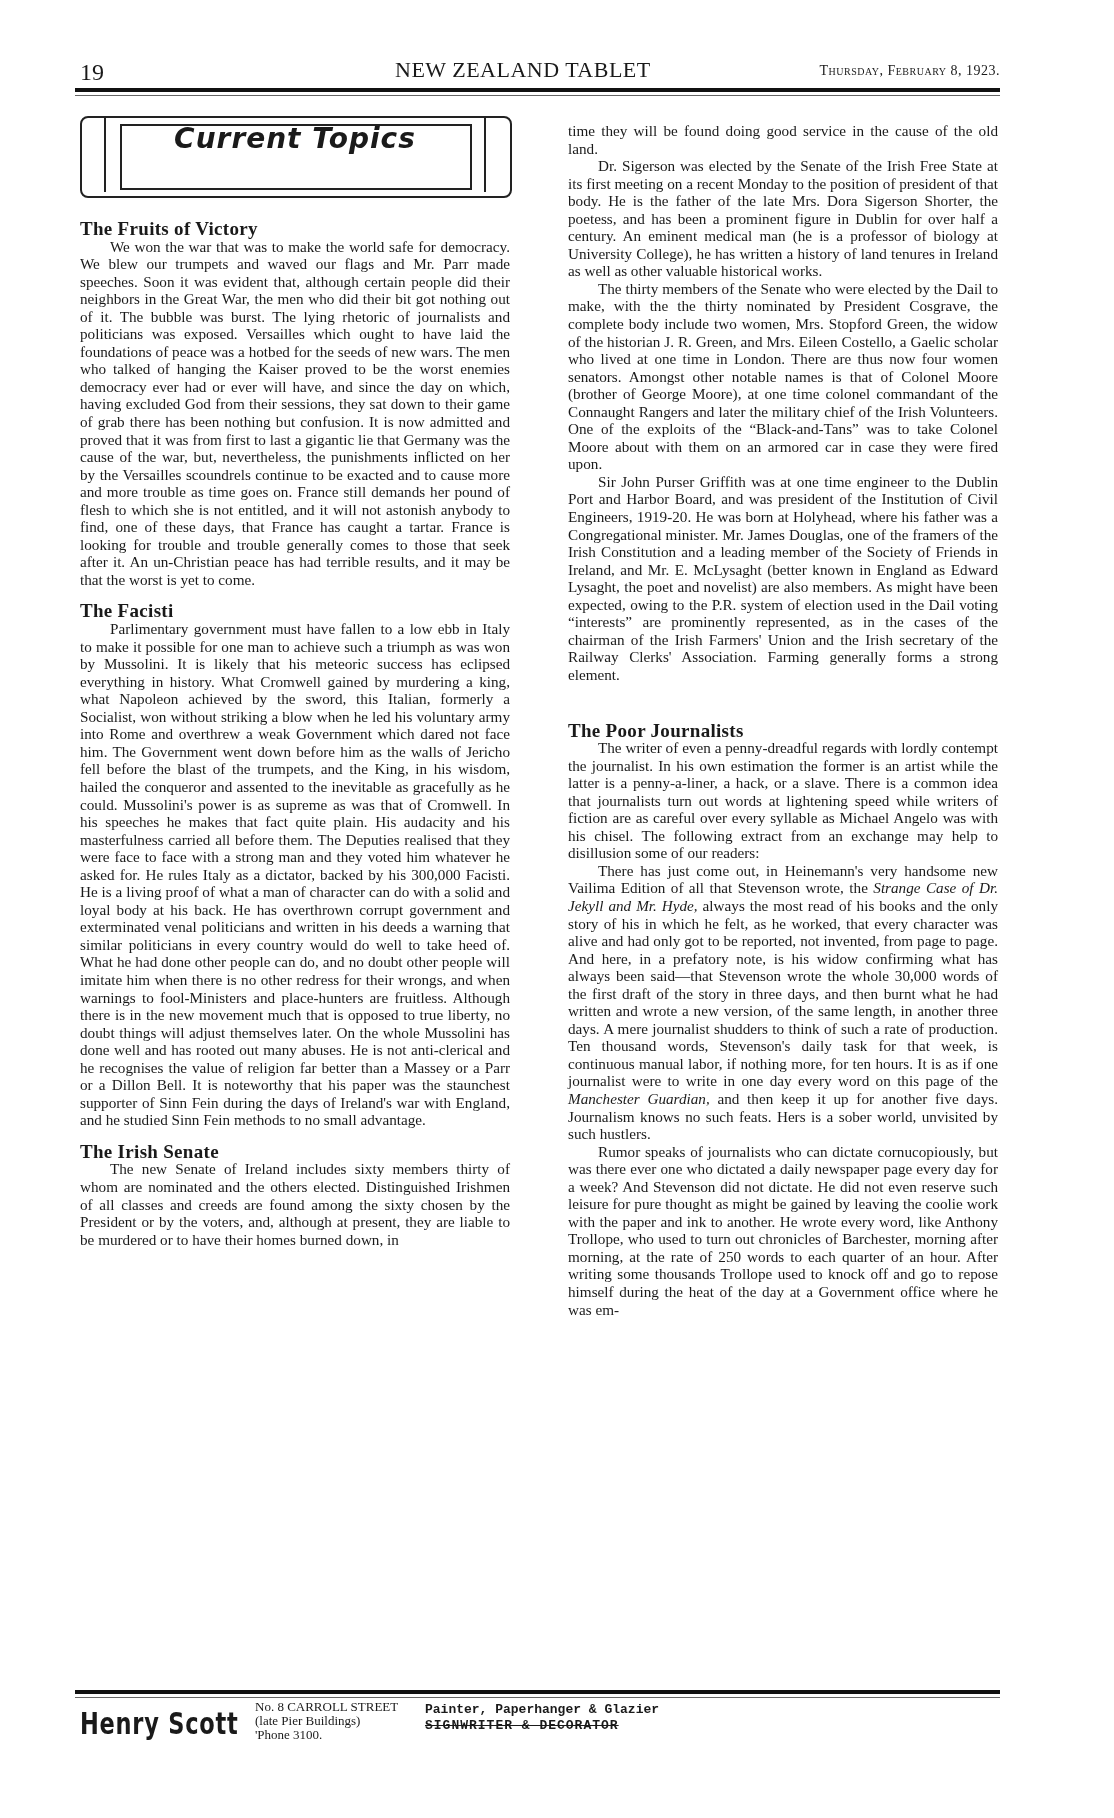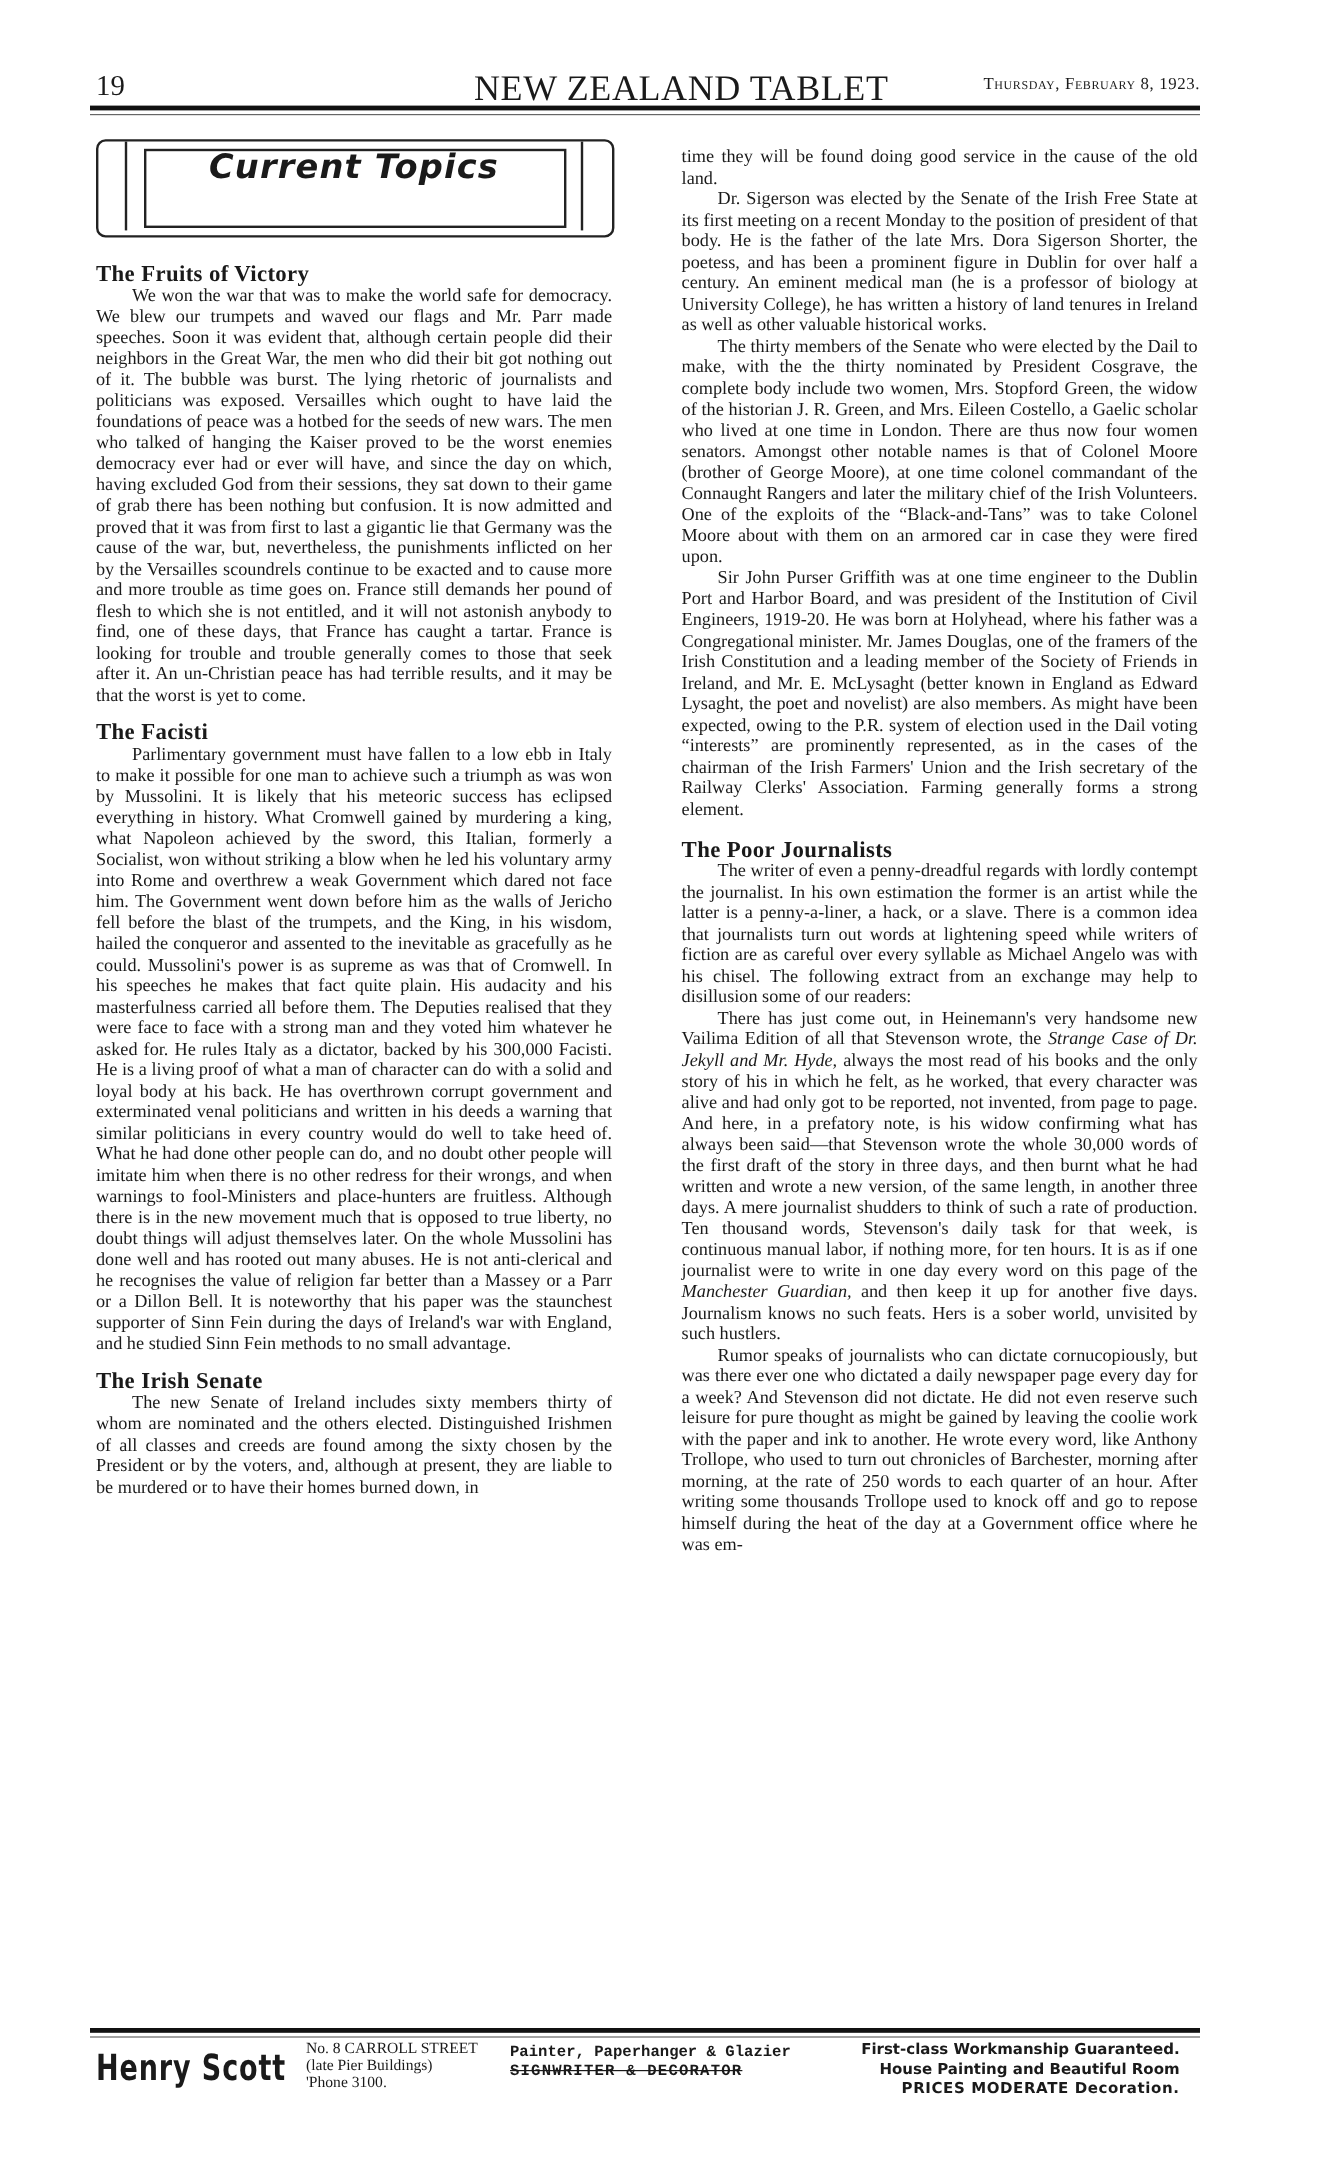--- a/index.html
+++ b/index.html
@@ -1,20 +1,20 @@
 <!DOCTYPE html>
 <html><head>
 <meta charset="utf-8">
 <style>
   html, body { margin: 0; padding: 0; background: #ffffff; }
   body { width: 1114px; height: 1818px; position: relative; overflow: hidden;
          font-family: "Liberation Serif", "DejaVu Serif", serif; color: #1a1a1a; }
   .masthead { position: absolute; left: 80px; top: 55px; width: 920px; height: 30px; }
   .page-num { position: absolute; left: 0; top: 4px; font-size: 24px; }
-  .paper-title { position: absolute; left: 315px; top: 2px; font-size: 30px; letter-spacing: 0.5px; }
+  .paper-title { position: absolute; left: 315px; top: 2px; font-size: 22px; letter-spacing: 0.5px; }
   .paper-date { position: absolute; right: 0; top: 8px; font-size: 14px; font-variant: small-caps; letter-spacing: 0.5px; }
   .rule-thick { position: absolute; left: 75px; width: 925px; height: 4px; background: #111; }
   .rule-thin { position: absolute; left: 75px; width: 925px; height: 1px; background: #666; }
 
   .col { position: absolute; top: 108px; width: 430px; font-size: 15.2px; line-height: 17.55px; text-align: justify; }
   .col-left { left: 80px; }
   .col-right { left: 568px; top: 122px; }
   .col p { margin: 0; text-indent: 30px; }
   .col p.noindent { text-indent: 0; }
   .col h2 { font-family: Liberation Serif, serif; font-weight: bold; font-size: 19px; margin: 14px 0 0 0; letter-spacing: 0.3px; }
@@ -65,38 +65,33 @@
   <h2>The Irish Senate</h2>
   <p>The new Senate of Ireland includes sixty members thirty of whom are nominated and the others elected. Distinguished Irishmen of all classes and creeds are found among the sixty chosen by the President or by the voters, and, although at present, they are liable to be murdered or to have their homes burned down, in</p>
 </div>
 
 <div class="col col-right">
   <p class="noindent">time they will be found doing good service in the cause of the old land.</p>
   <p>Dr. Sigerson was elected by the Senate of the Irish Free State at its first meeting on a recent Monday to the position of president of that body. He is the father of the late Mrs. Dora Sigerson Shorter, the poetess, and has been a prominent figure in Dublin for over half a century. An eminent medical man (he is a professor of biology at University College), he has written a history of land tenures in Ireland as well as other valuable historical works.</p>
   <p>The thirty members of the Senate who were elected by the Dail to make, with the the thirty nominated by President Cosgrave, the complete body include two women, Mrs. Stopford Green, the widow of the historian J. R. Green, and Mrs. Eileen Costello, a Gaelic scholar who lived at one time in London. There are thus now four women senators. Amongst other notable names is that of Colonel Moore (brother of George Moore), at one time colonel commandant of the Connaught Rangers and later the military chief of the Irish Volunteers. One of the exploits of the “Black-and-Tans” was to take Colonel Moore about with them on an armored car in case they were fired upon.</p>
   <p>Sir John Purser Griffith was at one time engineer to the Dublin Port and Harbor Board, and was president of the Institution of Civil Engineers, 1919-20. He was born at Holyhead, where his father was a Congregational minister. Mr. James Douglas, one of the framers of the Irish Constitution and a leading member of the Society of Friends in Ireland, and Mr. E. McLysaght (better known in England as Edward Lysaght, the poet and novelist) are also members. As might have been expected, owing to the P.R. system of election used in the Dail voting “interests” are prominently represented, as in the cases of the chairman of the Irish Farmers' Union and the Irish secretary of the Railway Clerks' Association. Farming generally forms a strong element.</p>
 
-  <h2 style="margin-top:16px;">The Poor Journalists</h2>
+  <h2 style="margin-top:38px;">The Poor Journalists</h2>
   <p>The writer of even a penny-dreadful regards with lordly contempt the journalist. In his own estimation the former is an artist while the latter is a penny-a-liner, a hack, or a slave. There is a common idea that journalists turn out words at lightening speed while writers of fiction are as careful over every syllable as Michael Angelo was with his chisel. The following extract from an exchange may help to disillusion some of our readers:</p>
   <p><span>There has just come out, in Heinemann's very handsome new Vailima Edition of all that Stevenson wrote, the </span><em>Strange Case of Dr. Jekyll and Mr. Hyde,</em><span> always the most read of his books and the only story of his in which he felt, as he worked, that every character was alive and had only got to be reported, not invented, from page to page. And here, in a prefatory note, is his widow confirming what has always been said—that Stevenson wrote the whole 30,000 words of the first draft of the story in three days, and then burnt what he had written and wrote a new version, of the same length, in another three days. A mere journalist shudders to think of such a rate of production. Ten thousand words, Stevenson's daily task for that week, is continuous manual labor, if nothing more, for ten hours. It is as if one journalist were to write in one day every word on this page of the </span><em>Manchester Guardian,</em><span> and then keep it up for another five days. Journalism knows no such feats. Hers is a sober world, unvisited by such hustlers.</span></p>
   <p>Rumor speaks of journalists who can dictate cornucopiously, but was there ever one who dictated a daily newspaper page every day for a week? And Stevenson did not dictate. He did not even reserve such leisure for pure thought as might be gained by leaving the coolie work with the paper and ink to another. He wrote every word, like Anthony Trollope, who used to turn out chronicles of Barchester, morning after morning, at the rate of 250 words to each quarter of an hour. After writing some thousands Trollope used to knock off and go to repose himself during the heat of the day at a Government office where he was em-</p>
 </div>
 
 <div class="rule-thick" style="top:1690px;"></div>
 <div class="rule-thin" style="top:1697px;"></div>
 
 <div class="ad">
   <div class="ad-name">Henry Scott</div>
   <div class="ad-address">
     <div>No. 8 CARROLL STREET</div>
     <div>(late Pier Buildings)</div>
     <div>'Phone 3100.</div>
   </div>
   <div class="ad-trade">
     <div>Painter, Paperhanger &amp; Glazier</div>
     <div class="t2">SIGNWRITER &amp; DECORATOR</div>
   </div>
-  <div class="ad-promo">
-    <div>First-class Workmanship Guaranteed.</div>
-    <div>House Painting and Beautiful Room</div>
-    <div class="p3">PRICES MODERATE Decoration.</div>
-  </div>
 </div>
 
 </body></html>

